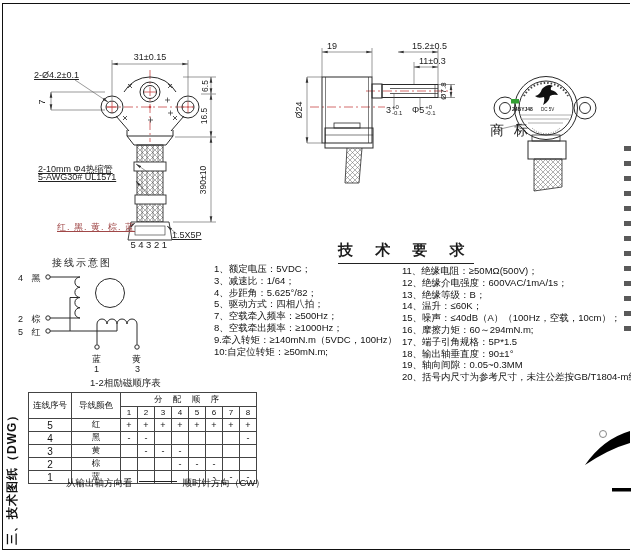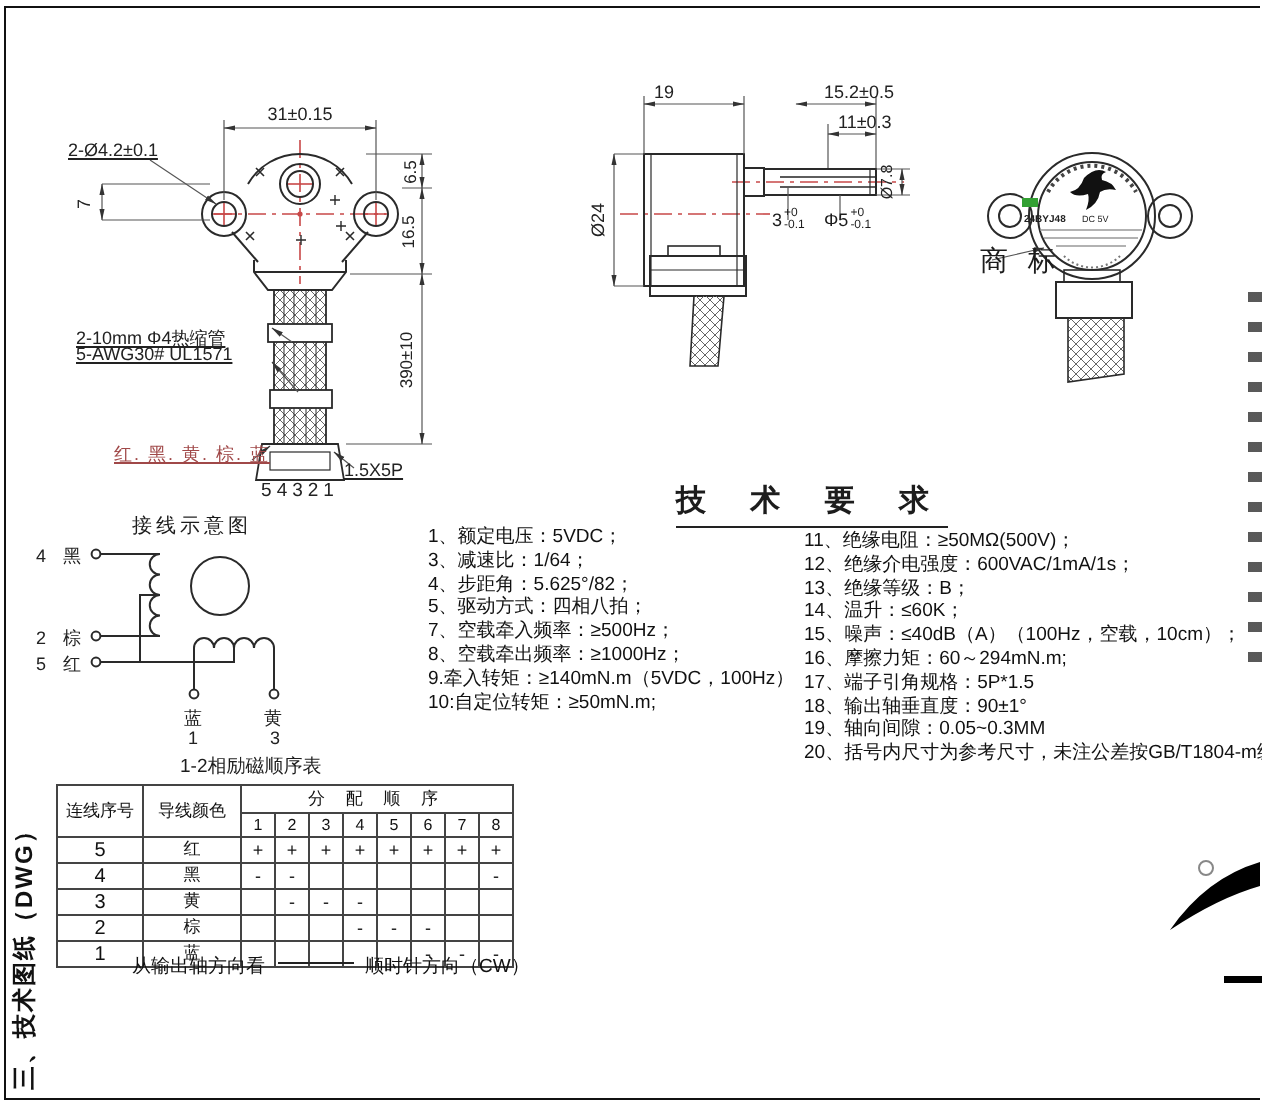--- a/index.html
+++ b/index.html
@@ -231,21 +231,21 @@
     <div>13、绝缘等级：B；</div>
     <div>14、温升：≤60K；</div>
     <div>15、噪声：≤40dB（A）（100Hz，空载，10cm）；</div>
     <div>16、摩擦力矩：60～294mN.m;</div>
     <div>17、端子引角规格：5P*1.5</div>
     <div>18、输出轴垂直度：90±1°</div>
     <div>19、轴向间隙：0.05~0.3MM</div>
     <div>20、括号内尺寸为参考尺寸，未注公差按GB/T1804-m级。</div>
   </div>
 
-  <div class="abs" style="left:66px;top:256px;font-size:10px;letter-spacing:2px">接线示意图</div>
+  <div class="abs" style="left:52px;top:256px;font-size:10px;letter-spacing:2px">接线示意图</div>
   <svg class="abs" style="left:12px;top:252px" width="195" height="125" viewBox="0 0 195 125">
     <g stroke="#2a2a2a" stroke-width="1" fill="none">
       <circle cx="36" cy="25" r="2.2"></circle>
         <circle cx="36" cy="66" r="2.2"></circle>
         <circle cx="36" cy="79" r="2.2"></circle>
       <circle cx="85" cy="95" r="2.2"></circle>
         <circle cx="125" cy="95" r="2.2"></circle>
       <path d="M38,25 H68"></path>
       <path d="M68,25 a5,5 0 0 0 0,10.25 a5,5 0 0 0 0,10.25 a5,5 0 0 0 0,10.25 a5,5 0 0 0 0,10.25"></path>
       <path d="M68,66 H38"></path>

